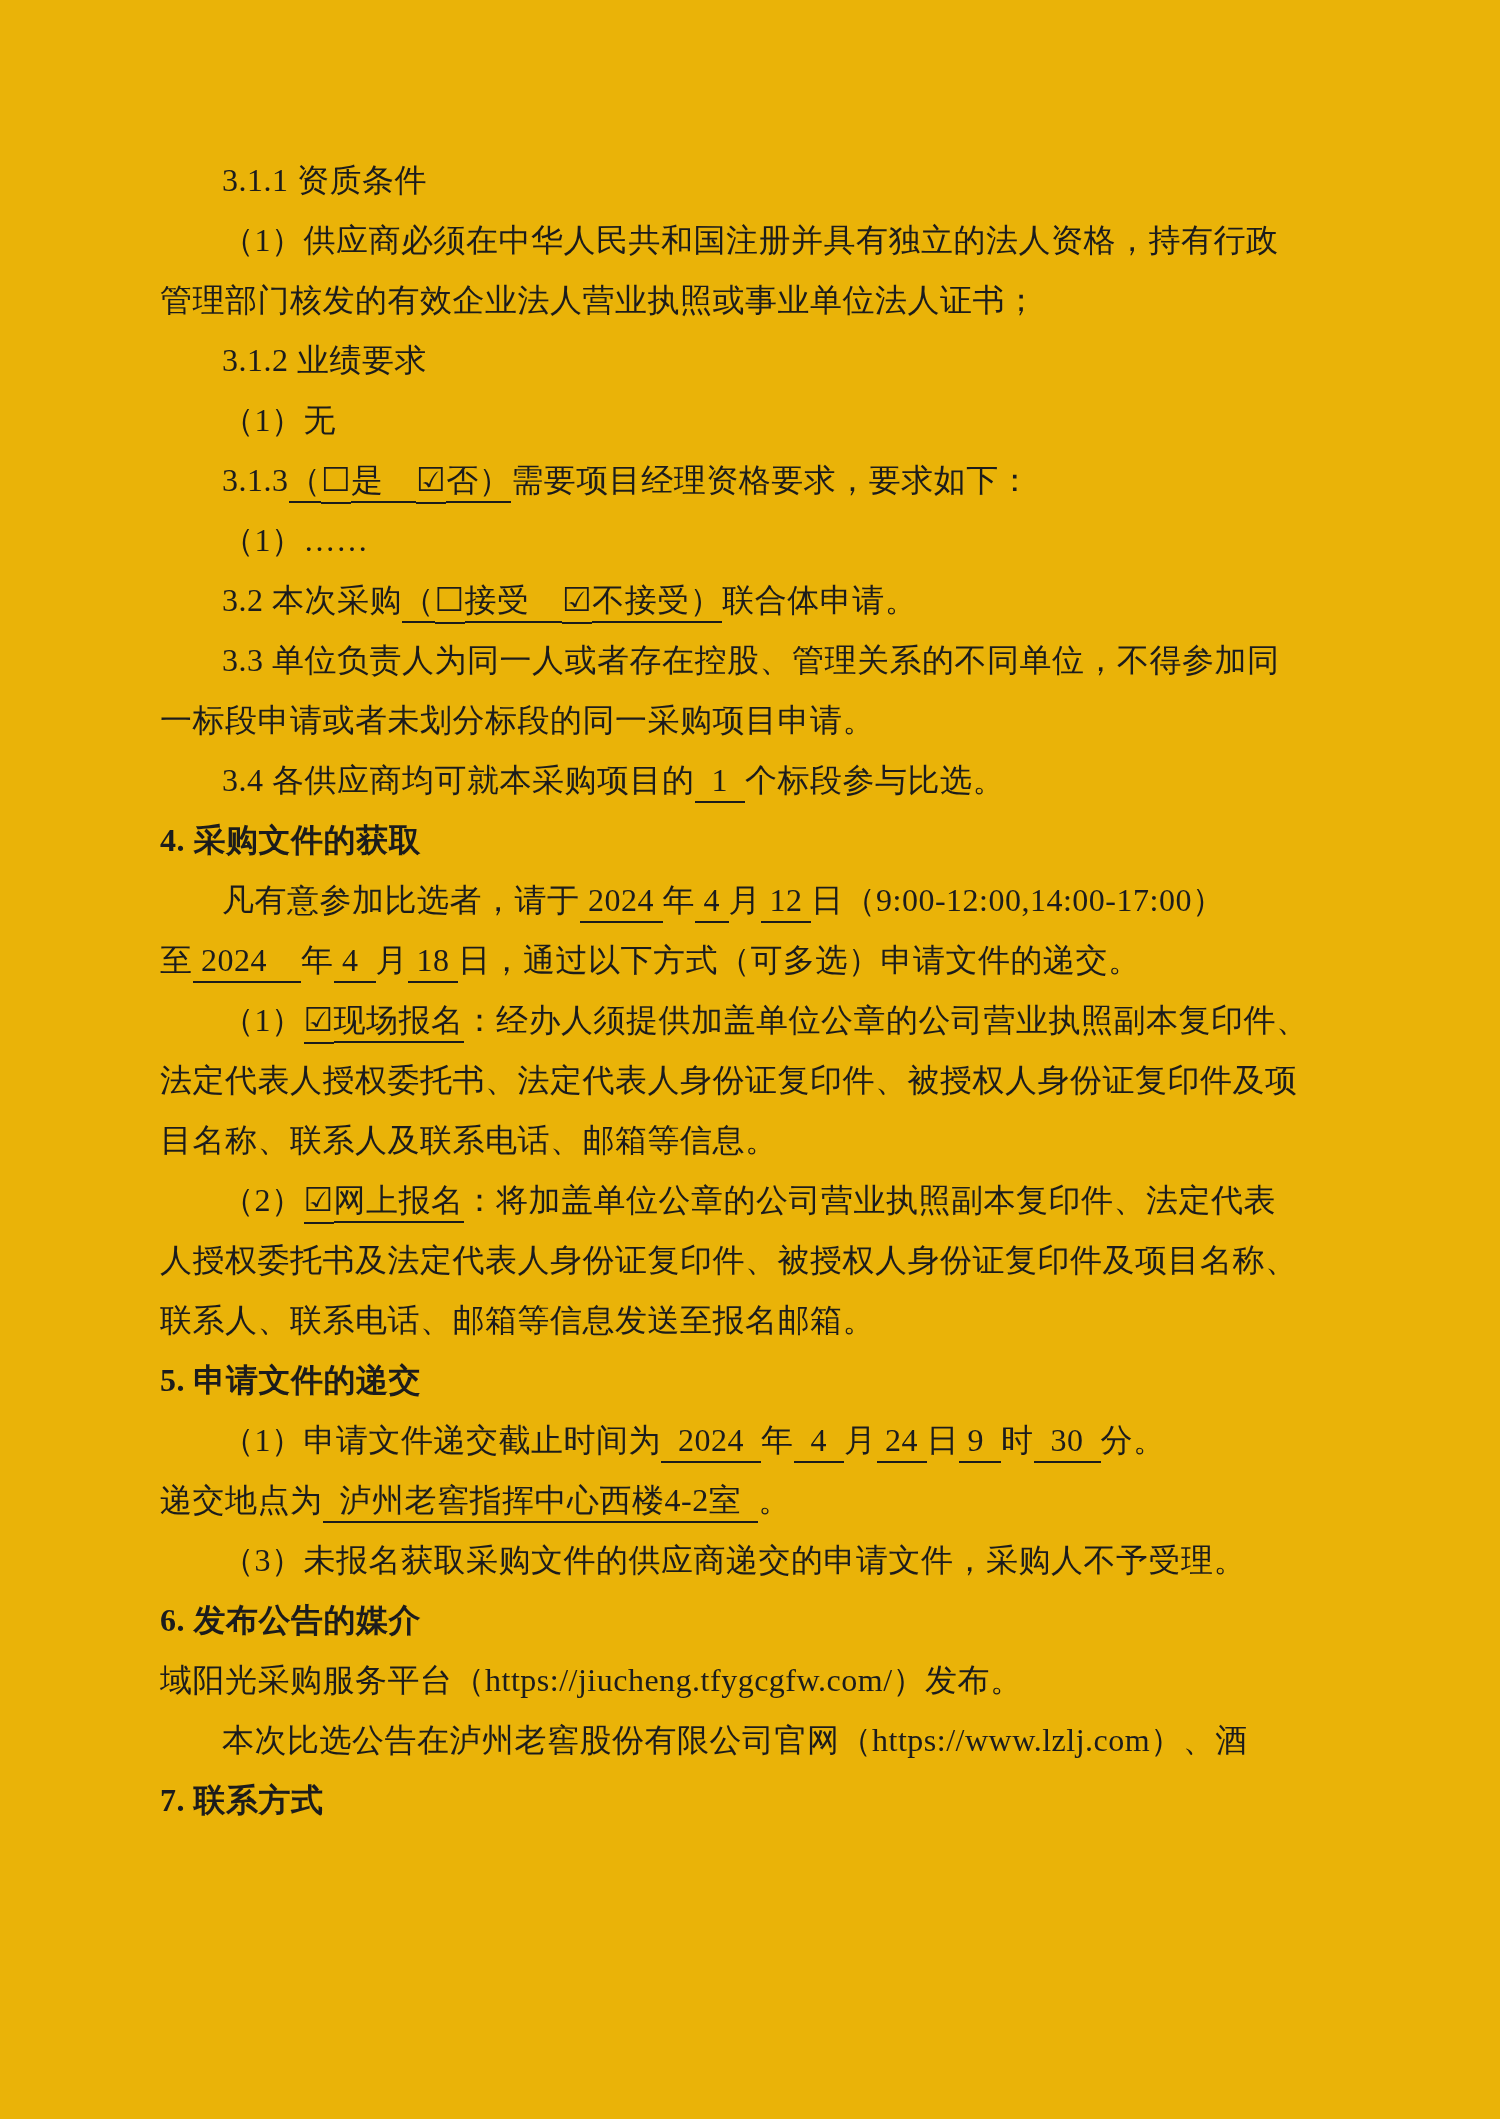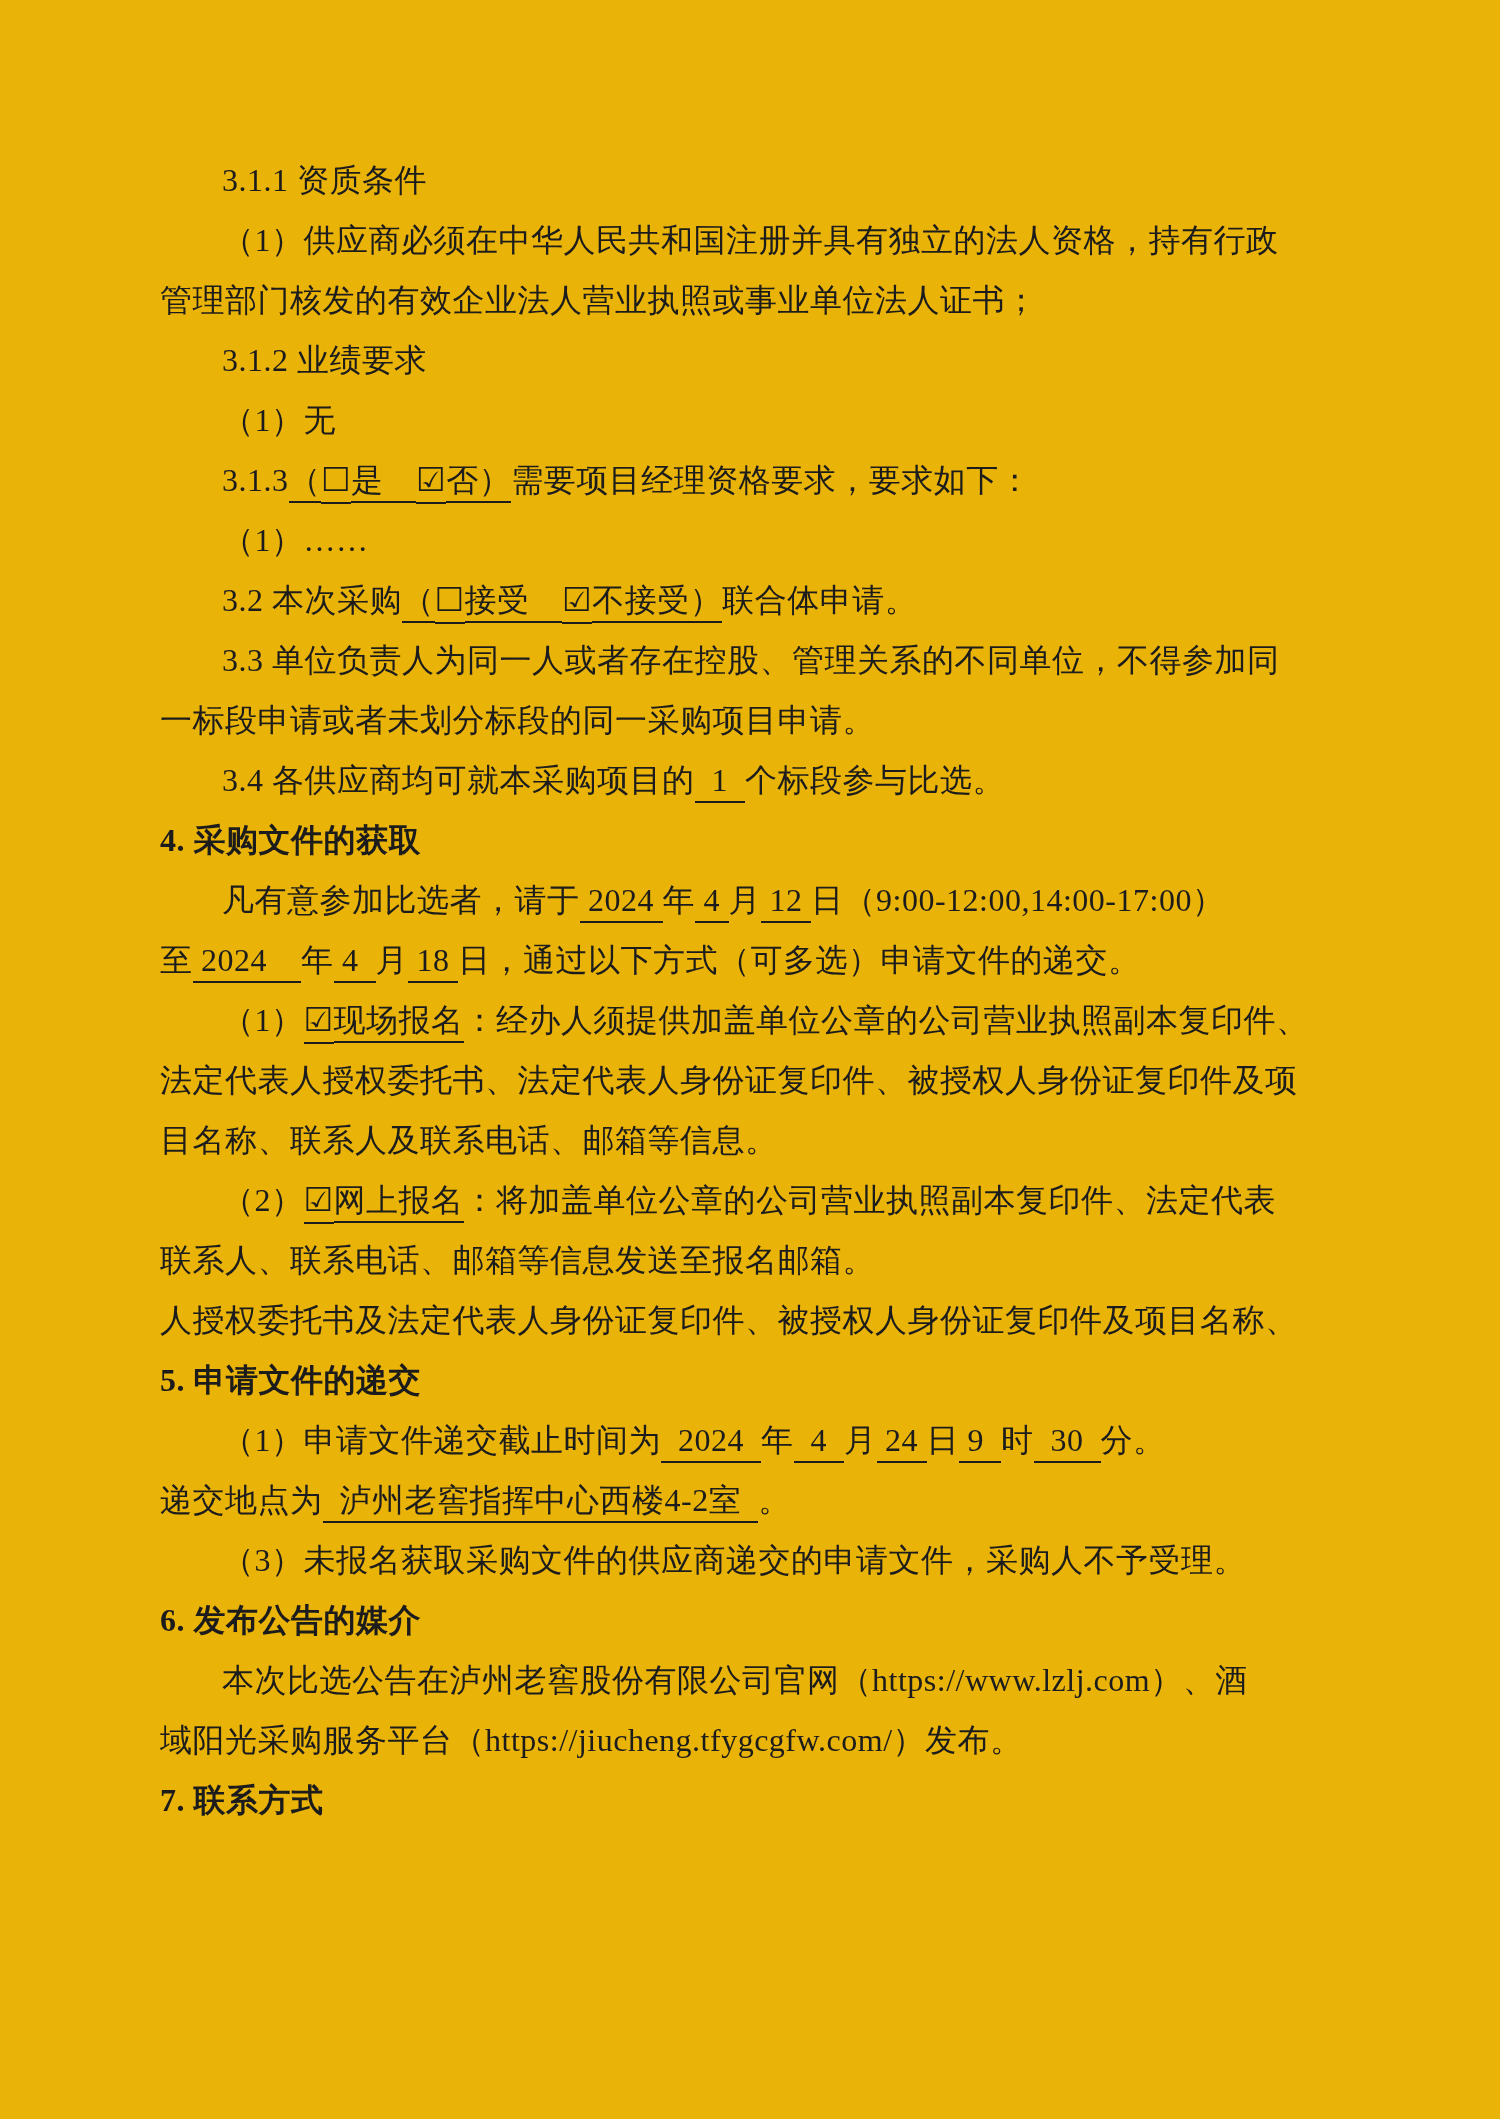--- a/index.html
+++ b/index.html
@@ -64,24 +64,24 @@
       <div class="line indent"><span class="seg">3.3 单位负责人为同一人或者存在控股、管理关系的不同单位，不得参加同</span></div>
       <div class="line"><span class="seg">一标段申请或者未划分标段的同一采购项目申请。</span></div>
       <div class="line indent"><span class="seg">3.4 各供应商均可就本采购项目的</span><span class="seg u">  1  </span><span class="seg">个标段参与比选。</span></div>
       <div class="line bold"><span class="seg">4. 采购文件的获取</span></div>
       <div class="line indent"><span class="seg">凡有意参加比选者，请于</span><span class="seg u"> 2024 </span><span class="seg">年</span><span class="seg u"> 4 </span><span class="seg">月</span><span class="seg u"> 12 </span><span class="seg">日（9:00-12:00,14:00-17:00）</span></div>
       <div class="line"><span class="seg">至</span><span class="seg u"> 2024    </span><span class="seg">年</span><span class="seg u"> 4  </span><span class="seg">月</span><span class="seg u"> 18 </span><span class="seg">日，通过以下方式（可多选）申请文件的递交。</span></div>
       <div class="line indent"><span class="seg">（1）</span><span class="seg cb u">☑</span><span class="seg u">现场报名</span><span class="seg">：经办人须提供加盖单位公章的公司营业执照副本复印件、</span></div>
       <div class="line"><span class="seg">法定代表人授权委托书、法定代表人身份证复印件、被授权人身份证复印件及项</span></div>
       <div class="line"><span class="seg">目名称、联系人及联系电话、邮箱等信息。</span></div>
       <div class="line indent"><span class="seg">（2）</span><span class="seg cb u">☑</span><span class="seg u">网上报名</span><span class="seg">：将加盖单位公章的公司营业执照副本复印件、法定代表</span></div>
+      <div class="line"><span class="seg">人授权委托书及法定代表人身份证复印件、被授权人身份证复印件及项目名称、</span></div>
       <div class="line"><span class="seg">联系人、联系电话、邮箱等信息发送至报名邮箱。</span></div>
-      <div class="line"><span class="seg">人授权委托书及法定代表人身份证复印件、被授权人身份证复印件及项目名称、</span></div>
       <div class="line bold"><span class="seg">5. 申请文件的递交</span></div>
       <div class="line indent"><span class="seg">（1）申请文件递交截止时间为</span><span class="seg u">  2024  </span><span class="seg">年</span><span class="seg u">  4  </span><span class="seg">月</span><span class="seg u"> 24 </span><span class="seg">日</span><span class="seg u"> 9  </span><span class="seg">时</span><span class="seg u">  30  </span><span class="seg">分。</span></div>
       <div class="line"><span class="seg">递交地点为</span><span class="seg u">  泸州老窖指挥中心西楼4-2室  </span><span class="seg">。</span></div>
       <div class="line indent"><span class="seg">（3）未报名获取采购文件的供应商递交的申请文件，采购人不予受理。</span></div>
       <div class="line bold"><span class="seg">6. 发布公告的媒介</span></div>
+      <div class="line"><span class="seg">域阳光采购服务平台（https://jiucheng.tfygcgfw.com/）发布。</span></div>
       <div class="line indent"><span class="seg">本次比选公告在泸州老窖股份有限公司官网（https://www.lzlj.com）、酒</span></div>
-      <div class="line"><span class="seg">域阳光采购服务平台（https://jiucheng.tfygcgfw.com/）发布。</span></div>
       <div class="line bold"><span class="seg">7. 联系方式</span></div>
     </div>
 </div>
 
 </body></html>

